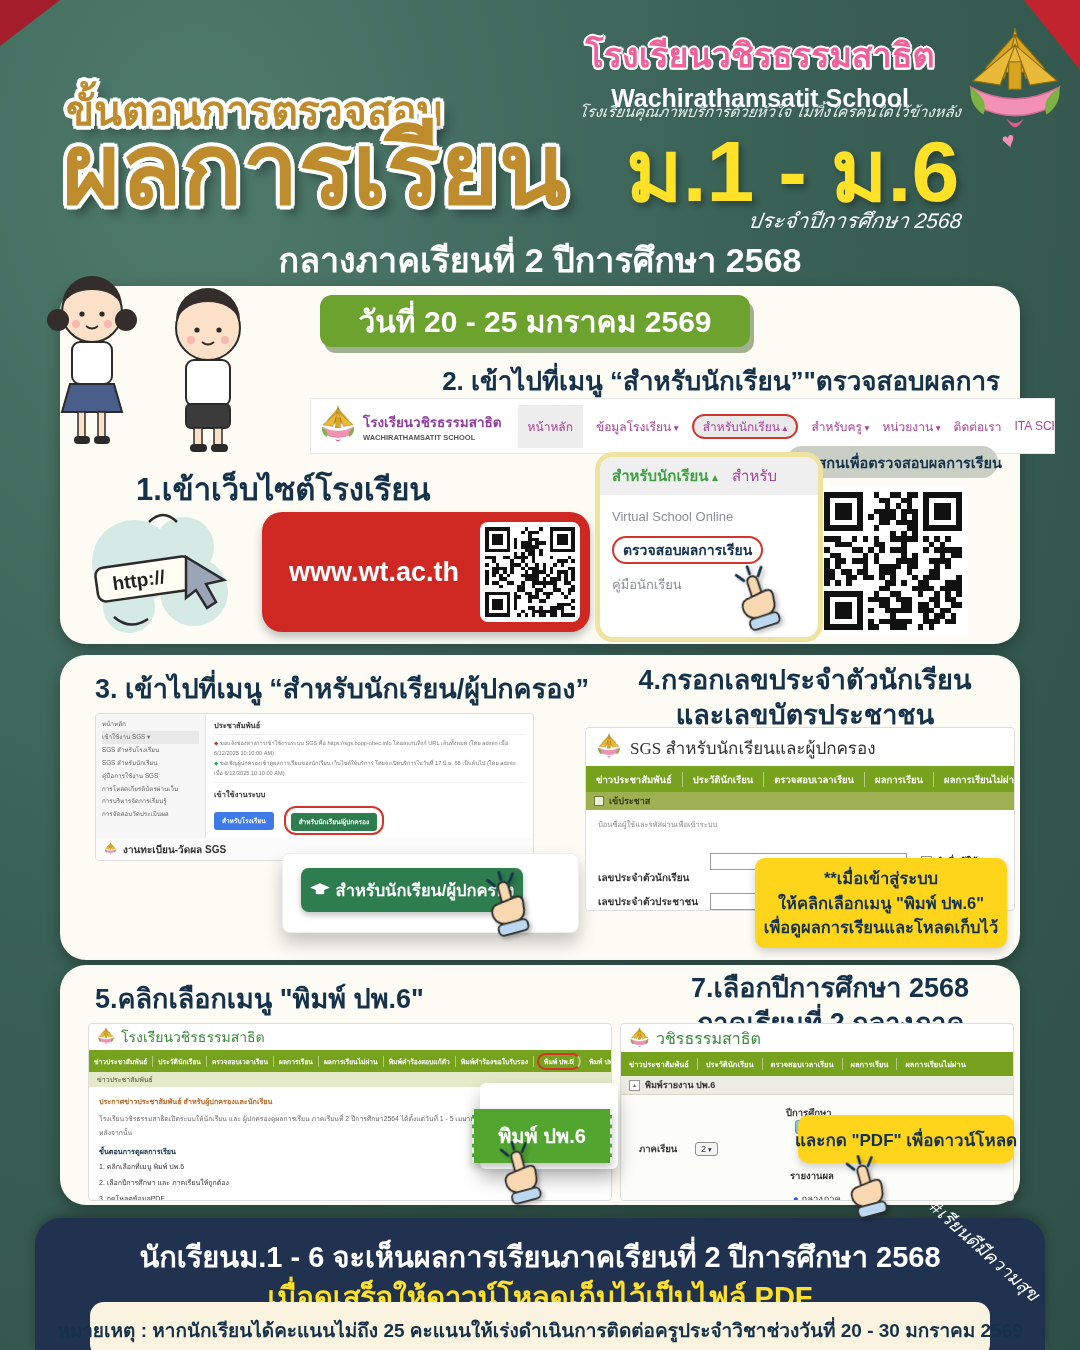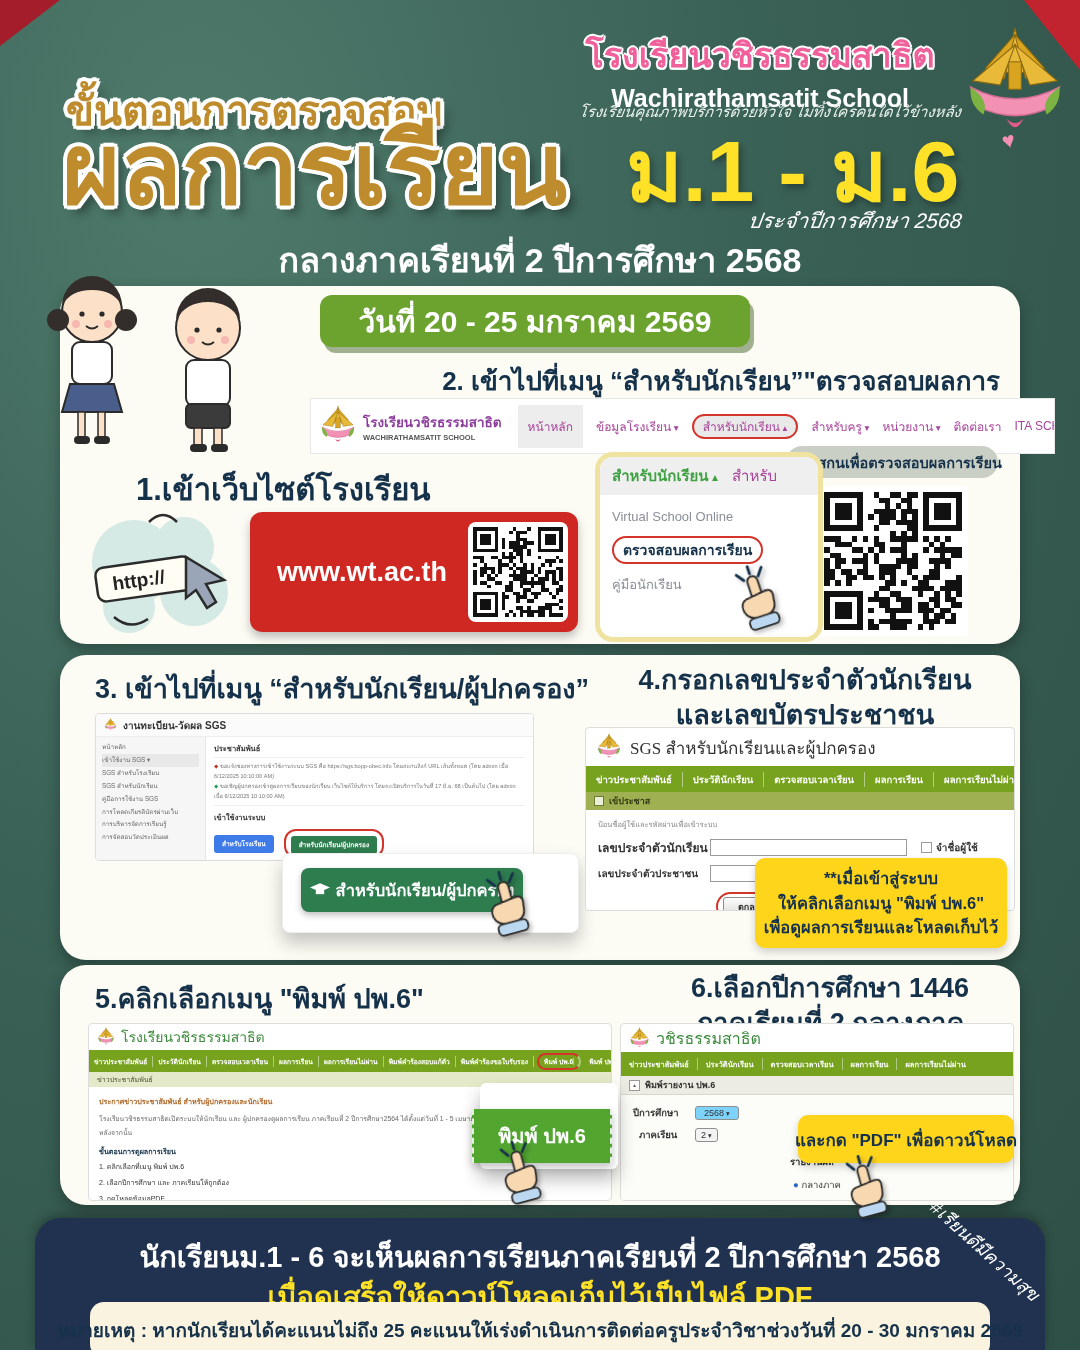--- a/index.html
+++ b/index.html
@@ -122,21 +122,21 @@
     <path d="M40 115 q16 14 34 2" fill="none" stroke="#2b2b2b" stroke-width="2.5"></path>
     <g transform="rotate(-8 70 75)">
       <rect x="22" y="60" width="96" height="34" rx="8" fill="#fffdf4" stroke="#2b2b2b" stroke-width="2.5"></rect>
       <text x="38" y="84" font-size="19" font-weight="bold" fill="#222">http://</text>
     </g>
     <g>
       <polygon points="112,55 150,78 132,82 142,100 133,106 122,88 112,96" fill="#9aa6b8" stroke="#2b2b2b" stroke-width="2.5"></polygon>
     </g>
   </svg>
 
-  <div class="abs" style="left:190px;top:226px;width:328px;height:120px;background:#cf2722;border-radius:12px;box-shadow:0 5px 10px rgba(0,0,0,.25);">
+  <div class="abs" style="left:202px;top:226px;width:328px;height:120px;background:#cf2722;border-radius:20px;box-shadow:0 5px 10px rgba(0,0,0,.25);">
     <div style="position:absolute;left:12px;top:0;width:200px;height:120px;display:flex;align-items:center;justify-content:center;color:#fff;font-size:27px;font-weight:800;">www.wt.ac.th</div>
     <div class="qr" style="position:absolute;right:10px;top:10px;width:100px;height:100px;background:#fff;border-radius:8px;padding:5px;box-sizing:border-box;"><svg viewBox="0 0 25 25" width="100%" height="100%" shape-rendering="crispEdges">
           <rect x="11" y="0" width="1" height="1" fill="#111"></rect>
           <rect x="15" y="0" width="1" height="1" fill="#111"></rect>
           <rect x="10" y="1" width="1" height="1" fill="#111"></rect>
           <rect x="12" y="1" width="1" height="1" fill="#111"></rect>
           <rect x="13" y="1" width="1" height="1" fill="#111"></rect>
           <rect x="14" y="1" width="1" height="1" fill="#111"></rect>
           <rect x="12" y="2" width="1" height="1" fill="#111"></rect>
           <rect x="8" y="3" width="1" height="1" fill="#111"></rect>
@@ -627,26 +627,20 @@
 
 <div class="card" style="left:60px;top:655px;width:960px;height:305px;">
 
   <div class="abs navy" style="left:35px;top:12px;font-size:27px;font-weight:700;">3. เข้าไปที่เมนู “สำหรับนักเรียน/ผู้ปกครอง”</div>
   <div class="abs navy" style="left:530px;top:8px;width:430px;text-align:center;font-size:27px;font-weight:700;line-height:1.3;">
     <div>4.กรอกเลขประจำตัวนักเรียน</div>
       <div>และเลขบัตรประชาชน</div>
   </div>
 
   <div class="shot" style="left:35px;top:58px;width:437px;height:146px;border-radius:4px;font-family:'Liberation Sans',sans-serif;">
-    <div style="height:22px;display:flex;align-items:center;gap:6px;padding:0 8px;border-bottom:1px solid #eee;background:#fbfbfb;">
-      <svg style="width:13px;height:14px;">
-          <use href="#slogo"></use>
-        </svg>
-      <span style="font-size:10px;font-weight:700;color:#333;">งานทะเบียน-วัดผล SGS</span>
-    </div>
     <div style="display:flex;height:124px;">
       <div style="width:110px;background:#f6f6f6;border-right:1px solid #e5e5e5;padding:4px 6px;box-sizing:border-box;font-size:6.3px;color:#666;line-height:2.05;white-space:nowrap;overflow:hidden;">
         <div>หน้าหลัก</div>
         <div style="background:#e8e8e8;"><span>เข้าใช้งาน SGS</span> ▾</div>
         <div>SGS สำหรับโรงเรียน</div>
         <div>SGS สำหรับนักเรียน</div>
         <div>คู่มือการใช้งาน SGS</div>
         <div>การโหลดเกียรติบัตรผ่านเว็บ</div>
         <div>การบริหารจัดการเรียนรู้</div>
         <div>การจัดสอบวัดประเมินผล</div>
@@ -659,20 +653,26 @@
         </div>
         <div style="font-size:7.5px;font-weight:700;color:#333;margin-top:5px;">เข้าใช้งานระบบ</div>
         <div style="margin-top:6px;display:flex;align-items:center;gap:10px;">
           <span style="background:#3e7be8;color:#fff;font-size:6.5px;font-weight:700;padding:4px 8px;border-radius:3px;">สำหรับโรงเรียน</span>
           <span class="red-oval" style="border-radius:12px;padding:2px 5px;">
             <span style="background:#2e7d4f;color:#fff;font-size:6.5px;font-weight:700;padding:4px 8px;border-radius:3px;display:inline-block;">สำหรับนักเรียน/ผู้ปกครอง</span>
           </span>
         </div>
       </div>
     </div>
+    <div style="height:22px;display:flex;align-items:center;gap:6px;padding:0 8px;border-bottom:1px solid #eee;background:#fbfbfb;">
+      <svg style="width:13px;height:14px;">
+          <use href="#slogo"></use>
+        </svg>
+      <span style="font-size:10px;font-weight:700;color:#333;">งานทะเบียน-วัดผล SGS</span>
+    </div>
   </div>
 
   <div class="abs" style="left:222px;top:198px;width:295px;height:78px;background:#fff;border-radius:8px;box-shadow:0 10px 18px rgba(0,0,0,.22);border:1px solid #eee;">
     <div style="position:absolute;left:18px;top:14px;width:222px;height:44px;background:#2e7d4f;border-radius:8px;display:flex;align-items:center;justify-content:center;gap:6px;color:#fff;font-weight:700;font-size:16.5px;box-shadow:0 3px 6px rgba(0,0,0,.25);">
       <svg style="width:20px;height:14px;">
           <use href="#scap"></use>
         </svg>
       <span>สำหรับนักเรียน/ผู้ปกครอง</span>
     </div>
   </div>
@@ -691,21 +691,21 @@
       <span style="padding:0 10px;">ผลการเรียน</span>
       <span style="padding:0 10px;">ผลการเรียนไม่ผ่าน</span>
     </div>
     <div style="background:#9fb052;height:18px;display:flex;align-items:center;padding:0 8px;gap:5px;">
       <span style="display:inline-block;width:8px;height:8px;background:#e9eed6;border:1px solid #6d7a33;"></span>
       <span style="font-size:9px;font-weight:700;color:#2f3a10;">เข้ประชาส</span>
     </div>
     <div style="padding:8px 12px;">
       <div style="font-size:7.5px;color:#888;margin-bottom:8px;">ป้อนชื่อผู้ใช้และรหัสผ่านเพื่อเข้าระบบ</div>
       <div style="display:flex;align-items:center;margin-bottom:8px;">
-        <span style="font-size:12px;font-weight:700;color:#333;width:112px;">เลขประจำตัวนักเรียน</span>
+        <span style="font-size:10px;font-weight:700;color:#333;width:112px;margin-top:32px;">เลขประจำตัวนักเรียน</span>
         <span class="inputbox" style="width:195px;"></span>
         <span class="chk" style="margin-left:14px;"></span>
         <span style="font-size:10px;font-weight:700;color:#333;">จำชื่อผู้ใช้</span>
       </div>
       <div style="display:flex;align-items:center;">
         <span style="font-size:10px;font-weight:700;color:#333;width:112px;">เลขประจำตัวประชาชน</span>
         <span class="inputbox" style="width:195px;"></span>
         <span class="chk" style="margin-left:14px;"></span>
         <span style="font-size:10px;font-weight:700;color:#333;">จำรหัสผ่าน</span>
       </div>
@@ -725,21 +725,21 @@
 </div>
 
 <svg class="hand" style="left:478px;top:868px;width:58px;height:70px;transform:rotate(-15deg);">
     <use href="#shand"></use>
   </svg>
 
 <div class="card" style="left:60px;top:965px;width:960px;height:240px;">
 
   <div class="abs navy" style="left:35px;top:12px;font-size:27px;font-weight:700;">5.คลิกเลือกเมนู "พิมพ์ ปพ.6"</div>
   <div class="abs navy" style="left:555px;top:6px;width:430px;text-align:center;font-size:27px;font-weight:700;line-height:1.3;">
-    <div>6.เลือกปีการศึกษา 1446</div>
+    <div>7.เลือกปีการศึกษา 2568</div>
       <div>ภาคเรียนที่ 2 กลางภาค</div>
   </div>
 
   <div class="shot" style="left:28px;top:58px;width:522px;height:176px;border-radius:4px;">
     <div style="height:26px;display:flex;align-items:center;gap:6px;padding:0 8px;">
       <svg style="width:18px;height:20px;">
           <use href="#slogo"></use>
         </svg>
       <span style="font-size:14px;color:#3c8a3c;font-family:'Liberation Serif',serif;">โรงเรียนวชิรธรรมสาธิต</span>
     </div>
@@ -788,21 +788,21 @@
       <span style="padding:0 8px;">ประวัตินักเรียน</span>
       <span style="padding:0 8px;">ตรวจสอบเวลาเรียน</span>
       <span style="padding:0 8px;">ผลการเรียน</span>
       <span style="padding:0 8px;border-right:none;">ผลการเรียนไม่ผ่าน</span>
     </div>
     <div style="background:#ecece2;height:18px;display:flex;align-items:center;padding:0 8px;gap:5px;border-bottom:1px solid #d8d8c8;">
       <span style="display:inline-block;width:9px;height:9px;background:#fff;border:1px solid #999;font-size:6px;color:#666;text-align:center;line-height:9px;">▴</span>
       <span style="font-size:9px;font-weight:700;color:#333;">พิมพ์รายงาน ปพ.6</span>
     </div>
     <div style="padding:10px 12px;background:#fcfcf8;height:100%;box-sizing:border-box;">
-      <div style="display:flex;align-items:center;margin-bottom:7px;">
+      <div style="display:flex;align-items:center;margin-bottom:7px;flex-direction:column;">
         <span style="font-size:9.5px;font-weight:700;color:#333;width:62px;">ปีการศึกษา</span>
         <span class="graybtn cdown" style="font-weight:400;font-size:9px;padding:1px 8px;background:#7dd3fc;"><span>2568</span></span>
       </div>
       <div style="display:flex;align-items:center;margin-bottom:12px;">
         <span style="font-size:9.5px;font-weight:700;color:#333;width:62px;padding-left:6px;box-sizing:border-box;">ภาคเรียน</span>
         <span class="graybtn cdown" style="font-weight:400;font-size:9px;padding:1px 5px;background:#f3f3f3;"><span>2</span></span>
       </div>
       <div style="display:flex;align-items:center;gap:8px;flex-direction:column;">
         <span style="font-size:9.5px;font-weight:700;color:#333;width:54px;">รายงานผล</span>
         <span class="radio-on" style="font-size:9.5px;color:#333;">กลางภาค</span>

